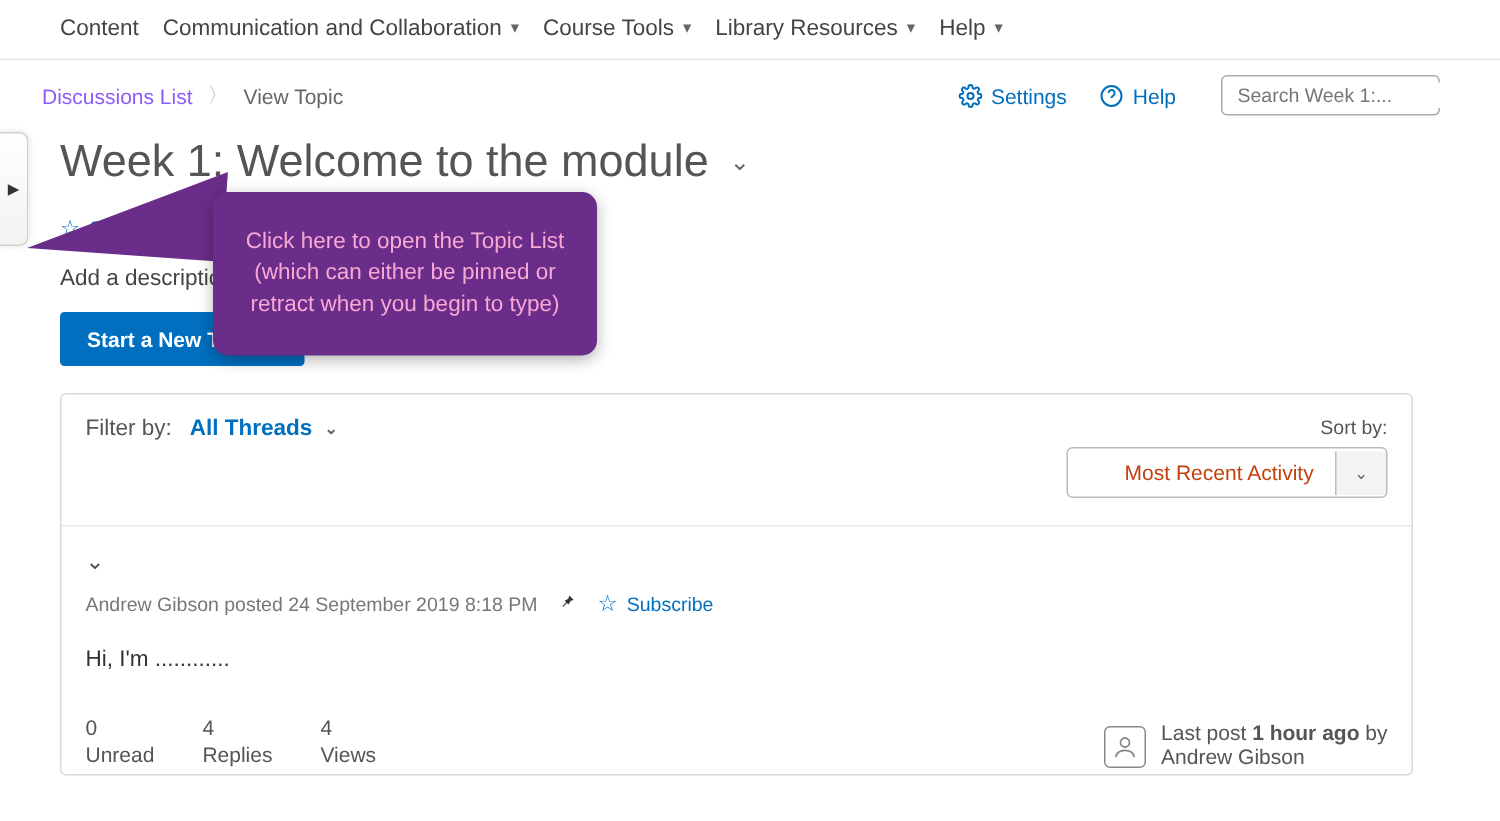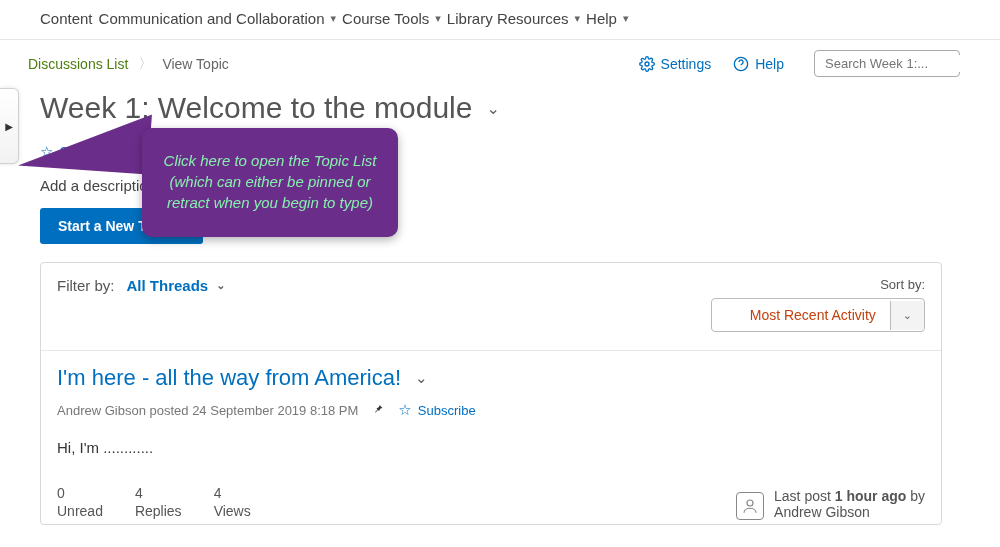--- a/index.html
+++ b/index.html
@@ -1,24 +1,24 @@
 <!DOCTYPE html>
 <html><head>
 <meta charset="utf-8">
 <style>
   html,body{margin:0;padding:0;font-family:"Segoe UI",Arial,sans-serif;color:#333;background:#fff;}
   .page{width:1000px;height:547px;position:relative;overflow:hidden;}
   
-  .topnav{display:flex;gap:6px;padding:10px 40px 12px 40px;border-bottom:1px solid #e5e5e5;font-size:15px;color:#444;}
+  .topnav{display:flex;gap:16px;padding:10px 40px 12px 40px;border-bottom:1px solid #e5e5e5;font-size:15px;color:#444;}
   .topnav .item{display:flex;align-items:center;gap:6px;cursor:pointer;}
   .chev{font-size:11px;color:#666;}
   
   .toolbar{display:flex;align-items:center;padding:10px 40px 0 28px;font-size:14px;}
   .crumbs{display:flex;align-items:center;gap:10px;flex:0 0 auto;}
-  .crumbs a{color:#4d7c0f;text-decoration:none;}
+  .crumbs a{color:#8b5cf6;text-decoration:none;}
   .crumbs .sep{color:#bbb;}
   .crumbs .cur{color:#666;}
   .spacer{flex:1;}
   .tool-link{display:flex;align-items:flex-start;gap:6px;color:#006fbf;margin-left:22px;cursor:pointer;}
   .search{display:flex;align-items:center;border:1px solid #aaa;border-radius:4px;margin-left:30px;padding:4px 8px;width:128px;}
   .search input{border:none;outline:none;font-size:13px;flex:1;color:#555;}
   
   .main{padding:4px 58px 0 40px;}
   h1{font-size:30px;font-weight:400;color:#555;margin:10px 0 18px 0;display:flex;align-items:center;gap:14px;}
   .sub-row{display:flex;align-items:center;gap:6px;color:#006fbf;font-size:14px;margin-bottom:16px;}
@@ -40,21 +40,21 @@
   .meta{color:#777;font-size:13px;display:flex;align-items:center;gap:14px;margin-bottom:20px;}
   .pin{color:#333;}
   .body{color:#333;font-size:15px;margin-bottom:28px;}
   .foot{display:flex;align-items:flex-end;gap:32px;font-size:14px;color:#555;}
   .stat{display:flex;flex-direction:column;line-height:1.3;}
   .foot .right{margin-left:auto;display:flex;align-items:flex-end;gap:10px;color:#555;}
   .avatar{width:26px;height:26px;border:1px solid #888;border-radius:4px;display:flex;align-items:center;justify-content:center;font-size:15px;color:#888;}
   
   .side-handle{position:absolute;left:0;top:88px;width:18px;height:74px;border:1px solid #d0d0d0;border-left:none;border-radius:0 6px 6px 0;background:linear-gradient(#fff,#f2f2f2);display:flex;align-items:center;justify-content:center;color:#333;font-size:10px;cursor:pointer;box-shadow:0 0 4px rgba(0,0,0,.12);}
   
-  .callout{position:absolute;left:142px;top:128px;width:224px;background:#6b2d8a;color:#86efac;border-radius:10px;padding:22px 16px 24px 16px;font-size:15px;text-align:center;line-height:1.4;box-shadow:0 3px 10px rgba(0,0,0,.3);font-style:italic;}
+  .callout{position:absolute;left:142px;top:128px;width:224px;background:#6b2d8a;color:#f9a8d4;border-radius:10px;padding:22px 16px 24px 16px;font-size:15px;text-align:center;line-height:1.4;box-shadow:0 3px 10px rgba(0,0,0,.3);}
   .callout-tail{position:absolute;left:20px;top:110px;width:0;height:0;border-style:solid;border-width:0 0 60px 130px;border-color:transparent transparent #6b2d8a transparent;transform:rotate(4deg);}
   
   .ico{width:16px;height:16px;display:inline-block;}
 </style>
 </head>
 <body>
 
 <div class="page">
 
   <div class="topnav">
@@ -135,21 +135,20 @@
           <div class="sort-label">Sort by:</div>
           <div class="sort-sel">
             <div class="val">Most Recent Activity</div>
             <div class="btn">⌄</div>
           </div>
         </div>
       </div>
 
       <div class="thread">
         <div class="thread-title">
-          <span>I'm here - all the way from America!</span>
           <span class="chev" style="color:#555;font-size:15px">⌄</span>
         </div>
         <div class="meta">
           <span>Andrew Gibson posted 24 September 2019 8:18 PM</span>
           <span class="pin">
             <svg width="12" height="14" viewBox="0 0 24 24" fill="#333">
                 <path d="M14 3l7 7-4 1-3 5-2-2-5 5-1-1 5-5-2-2 5-3 1-4z"></path>
               </svg>
           </span>
           <span style="display:flex;align-items:center;gap:6px;color:#006fbf;cursor:pointer">

